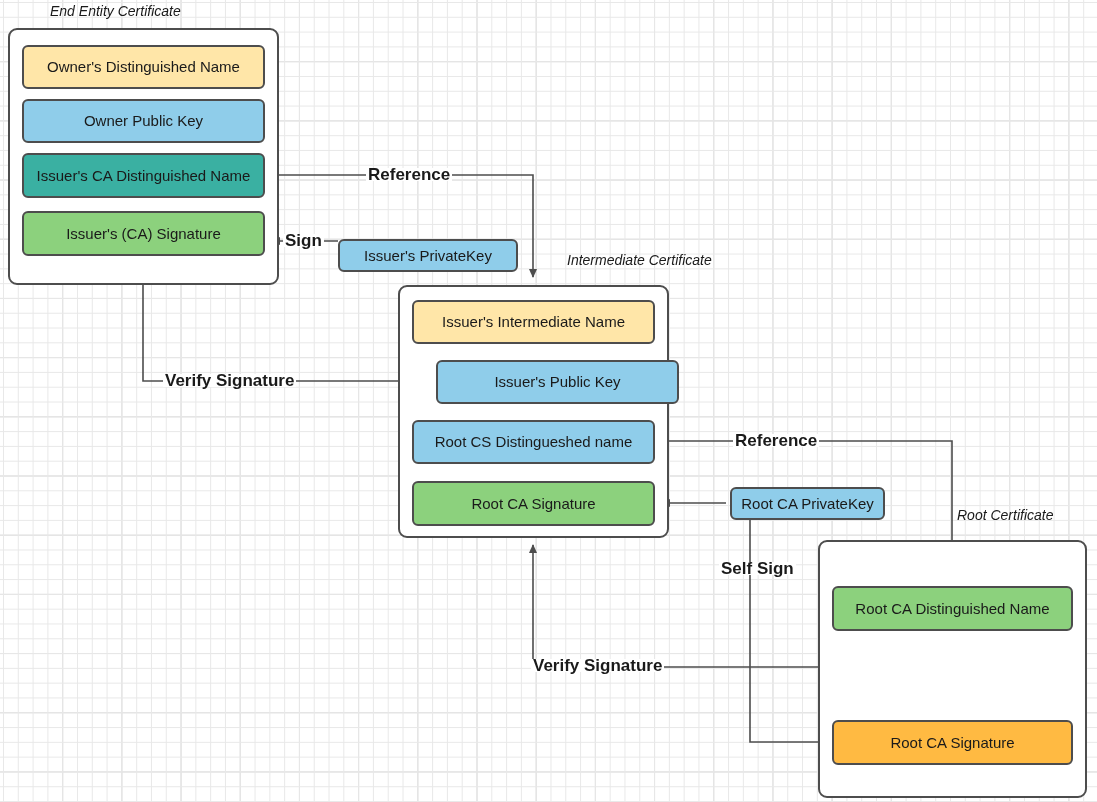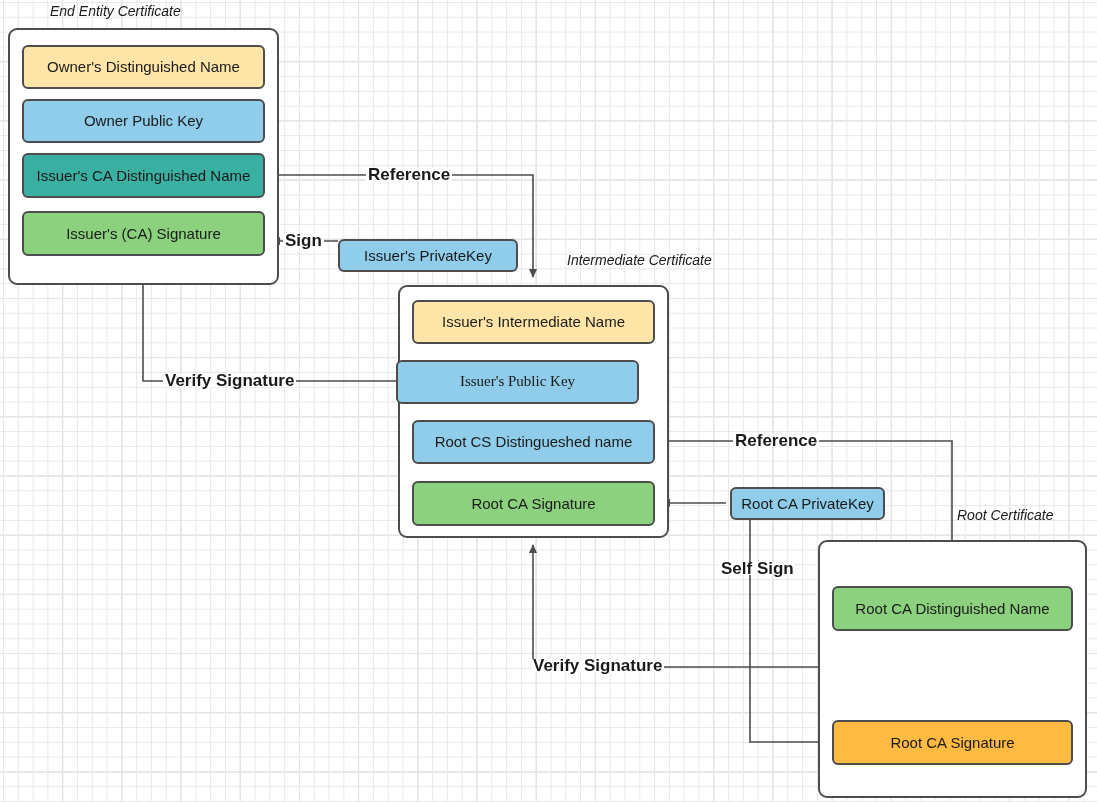--- a/index.html
+++ b/index.html
@@ -114,21 +114,21 @@
   <div class="field teal" style="left:22px; top:153px; width:243px; height:45px;">Issuer's CA Distinguished Name</div>
 
   <div class="field blue" style="left:338px; top:225px; width:180px; height:33px;margin-top:14px;">Issuer's PrivateKey</div>
 
   <div class="group-title" style="left:567px; top:252px;">Intermediate Certificate</div>
 
   <div class="container-box" style="left:398px; top:285px; width:271px; height:253px;"></div>
 
   <div class="field yellow" style="left:412px; top:300px; width:243px; height:44px;">Issuer's Intermediate Name</div>
 
-  <div class="field blue" style="left:396px; top:360px; width:243px; height:44px;font-family:Liberation Serif, serif;">Issuer's Public  Key</div>
+  <div class="field blue" style="left:436px; top:360px; width:243px; height:44px;">Issuer's Public  Key</div>
 
   <div class="field blue" style="left:412px; top:420px; width:243px; height:44px;">Root CS Distingueshed name</div>
 
   <div class="field green" style="left:412px; top:481px; width:243px; height:45px;">Root CA Signature</div>
 
   <div class="field blue" style="left:730px; top:487px; width:155px; height:33px;">Root CA PrivateKey</div>
 
   <div class="group-title" style="left:957px; top:507px;">Root Certificate</div>
 
   <div class="container-box" style="left:818px; top:540px; width:269px; height:258px;"></div>

